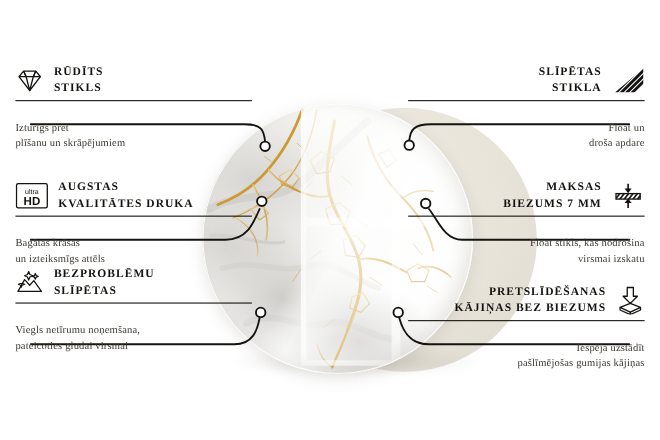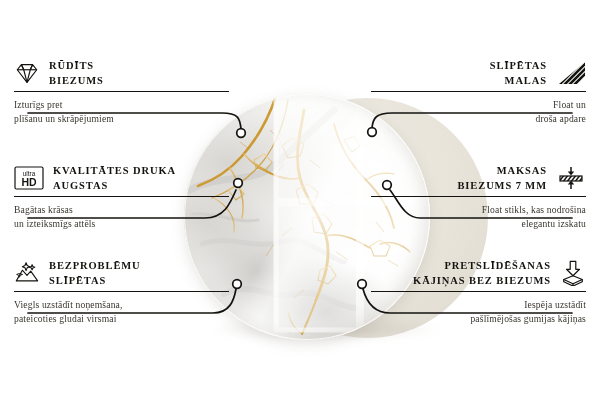--- a/index.html
+++ b/index.html
@@ -65,21 +65,21 @@
 
   .head{display:flex;align-items:center;gap:9px;}
   .callout.right .head{flex-direction:row-reverse;}
   .titles{display:flex;flex-direction:column;gap:3px;}
   .t-line{
     font-size:10.5px;letter-spacing:.9px;color:#15130f;font-weight:700;
     white-space:nowrap;line-height:1.12;
   }
   .rule{height:1.4px;background:#15130f;margin-top:4px;width:100%;}
   .desc{
-    margin-top:6px;font-size:9.6px;line-height:1.45;color:#3a362f;letter-spacing:.15px;
+    margin-top:18px;font-size:9.6px;line-height:1.45;color:#3a362f;letter-spacing:.15px;
     white-space:pre-line;
   }
 
   .ico{width:26px;height:26px;flex:0 0 26px;display:block;}
   .ico.hd{width:30px;height:24px;flex:0 0 30px;}
   .ico.wide{width:30px;height:24px;flex:0 0 30px;}
 
   
   #wires{position:absolute;left:0;top:0;width:600px;height:400px;pointer-events:none;}
 </style>
@@ -211,62 +211,62 @@
       <svg class="ico" viewBox="0 0 28 28">
         <g fill="none" stroke="#15130f" stroke-width="1.25" stroke-linejoin="round">
           <path d="M3.5 10.5 L8 5 L20 5 L24.5 10.5 L14 24 Z"></path>
           <path d="M3.5 10.5 H24.5"></path>
           <path d="M8 5 L10.5 10.5 L14 24 L17.5 10.5 L20 5"></path>
           <path d="M10.5 10.5 L8 5 M17.5 10.5 L20 5"></path>
         </g>
       </svg>
       <div class="titles">
         <div class="t-line">RŪDĪTS</div>
-        <div class="t-line">BIEZUMS</div>
+        <div class="t-line">STIKLS</div>
       </div>
     </div>
     <div class="rule"></div>
     <div class="desc">Izturīgs pret
 plīšanu un skrāpējumiem</div>
   </div>
 
   <div class="callout left" style="top:165px">
     <div class="head">
       <svg class="ico hd" viewBox="0 0 30 24">
         <rect x="1" y="1" width="28" height="22" rx="1.5" fill="none" stroke="#15130f" stroke-width="1.2"></rect>
         <text x="15" y="10" text-anchor="middle" font-family="Liberation Sans, sans-serif" font-size="6.4" fill="#15130f">ultra</text>
         <text x="15" y="20" text-anchor="middle" font-family="Liberation Sans, sans-serif" font-size="10.5" font-weight="bold" fill="#15130f">HD</text>
       </svg>
       <div class="titles">
+        <div class="t-line">AUGSTAS</div>
         <div class="t-line">KVALITĀTES DRUKA</div>
-        <div class="t-line">AUGSTAS</div>
       </div>
     </div>
     <div class="rule"></div>
     <div class="desc">Bagātas krāsas
 un izteiksmīgs attēls</div>
   </div>
 
-  <div class="callout left" style="top:260px">
+  <div class="callout left" style="top:244px">
     <div class="head">
       <svg class="ico" viewBox="0 0 28 28">
         <g fill="none" stroke="#15130f" stroke-width="1.2" stroke-linejoin="round">
           <path d="M2.5 22.5 L9 11 L14 16.5 L18 12 L25.5 22.5 Z"></path>
           <path d="M5.5 18.5 L8.5 19.5 L5.5 20.5 L4.5 23 L3.5 20.5 L1 19.5 L3.5 18.5 Z" transform="translate(2,-1) scale(.85)"></path>
           <path d="M13 3 L14.2 6 L17 7.2 L14.2 8.4 L13 11.4 L11.8 8.4 L9 7.2 L11.8 6 Z"></path>
           <path d="M19.5 5 L20.3 7 L22.3 7.8 L20.3 8.6 L19.5 10.6 L18.7 8.6 L16.7 7.8 L18.7 7 Z"></path>
         </g>
       </svg>
       <div class="titles">
         <div class="t-line">BEZPROBLĒMU</div>
         <div class="t-line">SLĪPĒTAS</div>
       </div>
     </div>
     <div class="rule"></div>
-    <div class="desc">Viegls uzstādīt noņemšana,
+    <div class="desc">Viegls netīrumu noņemšana,
 pateicoties gludai virsmai</div>
   </div>
 
   <div class="callout right" style="top:60px">
     <div class="head">
       <svg class="ico wide" viewBox="0 0 30 24">
         <defs>
           <clipPath id="tri">
               <path d="M29 1 L29 23 L3 23 Z"></path>
             </clipPath>
@@ -274,21 +274,21 @@
         <g clip-path="url(#tri)" stroke="#15130f" stroke-width="2.6">
           <line x1="-4" y1="26" x2="22" y2="0"></line>
           <line x1="1" y1="26" x2="27" y2="0"></line>
           <line x1="6" y1="26" x2="32" y2="0"></line>
           <line x1="11" y1="26" x2="37" y2="0"></line>
           <line x1="16" y1="26" x2="42" y2="0"></line>
         </g>
       </svg>
       <div class="titles">
         <div class="t-line">SLĪPĒTAS</div>
-        <div class="t-line">MALAS</div>
+        <div class="t-line">STIKLA</div>
       </div>
     </div>
     <div class="rule"></div>
     <div class="desc">Float un
 droša apdare</div>
   </div>
 
   <div class="callout right" style="top:165px">
     <div class="head">
       <svg class="ico wide" viewBox="0 0 30 24">
@@ -313,21 +313,21 @@
             <line x1="22" y1="17" x2="29" y2="8"></line>
         </g>
       </svg>
       <div class="titles">
         <div class="t-line">MAKSAS</div>
         <div class="t-line">BIEZUMS 7 MM</div>
       </div>
     </div>
     <div class="rule"></div>
     <div class="desc">Float stikls, kas nodrošina
-elegantu izskatu</div>
+virsmai izskatu</div>
   </div>
 
   <div class="callout right" style="top:260px">
     <div class="head">
       <svg class="ico" viewBox="0 0 28 28">
         <g fill="none" stroke="#15130f" stroke-width="1.3" stroke-linejoin="round">
           <path d="M11 1.5 H17 V10 H21 L14 17 L7 10 H11 Z"></path>
           <path d="M14 17 L4 21 L14 25.5 L24 21 Z"></path>
           <path d="M4 21 V23.5 L14 28 V25.5 M24 21 V23.5 L14 28"></path>
         </g>

